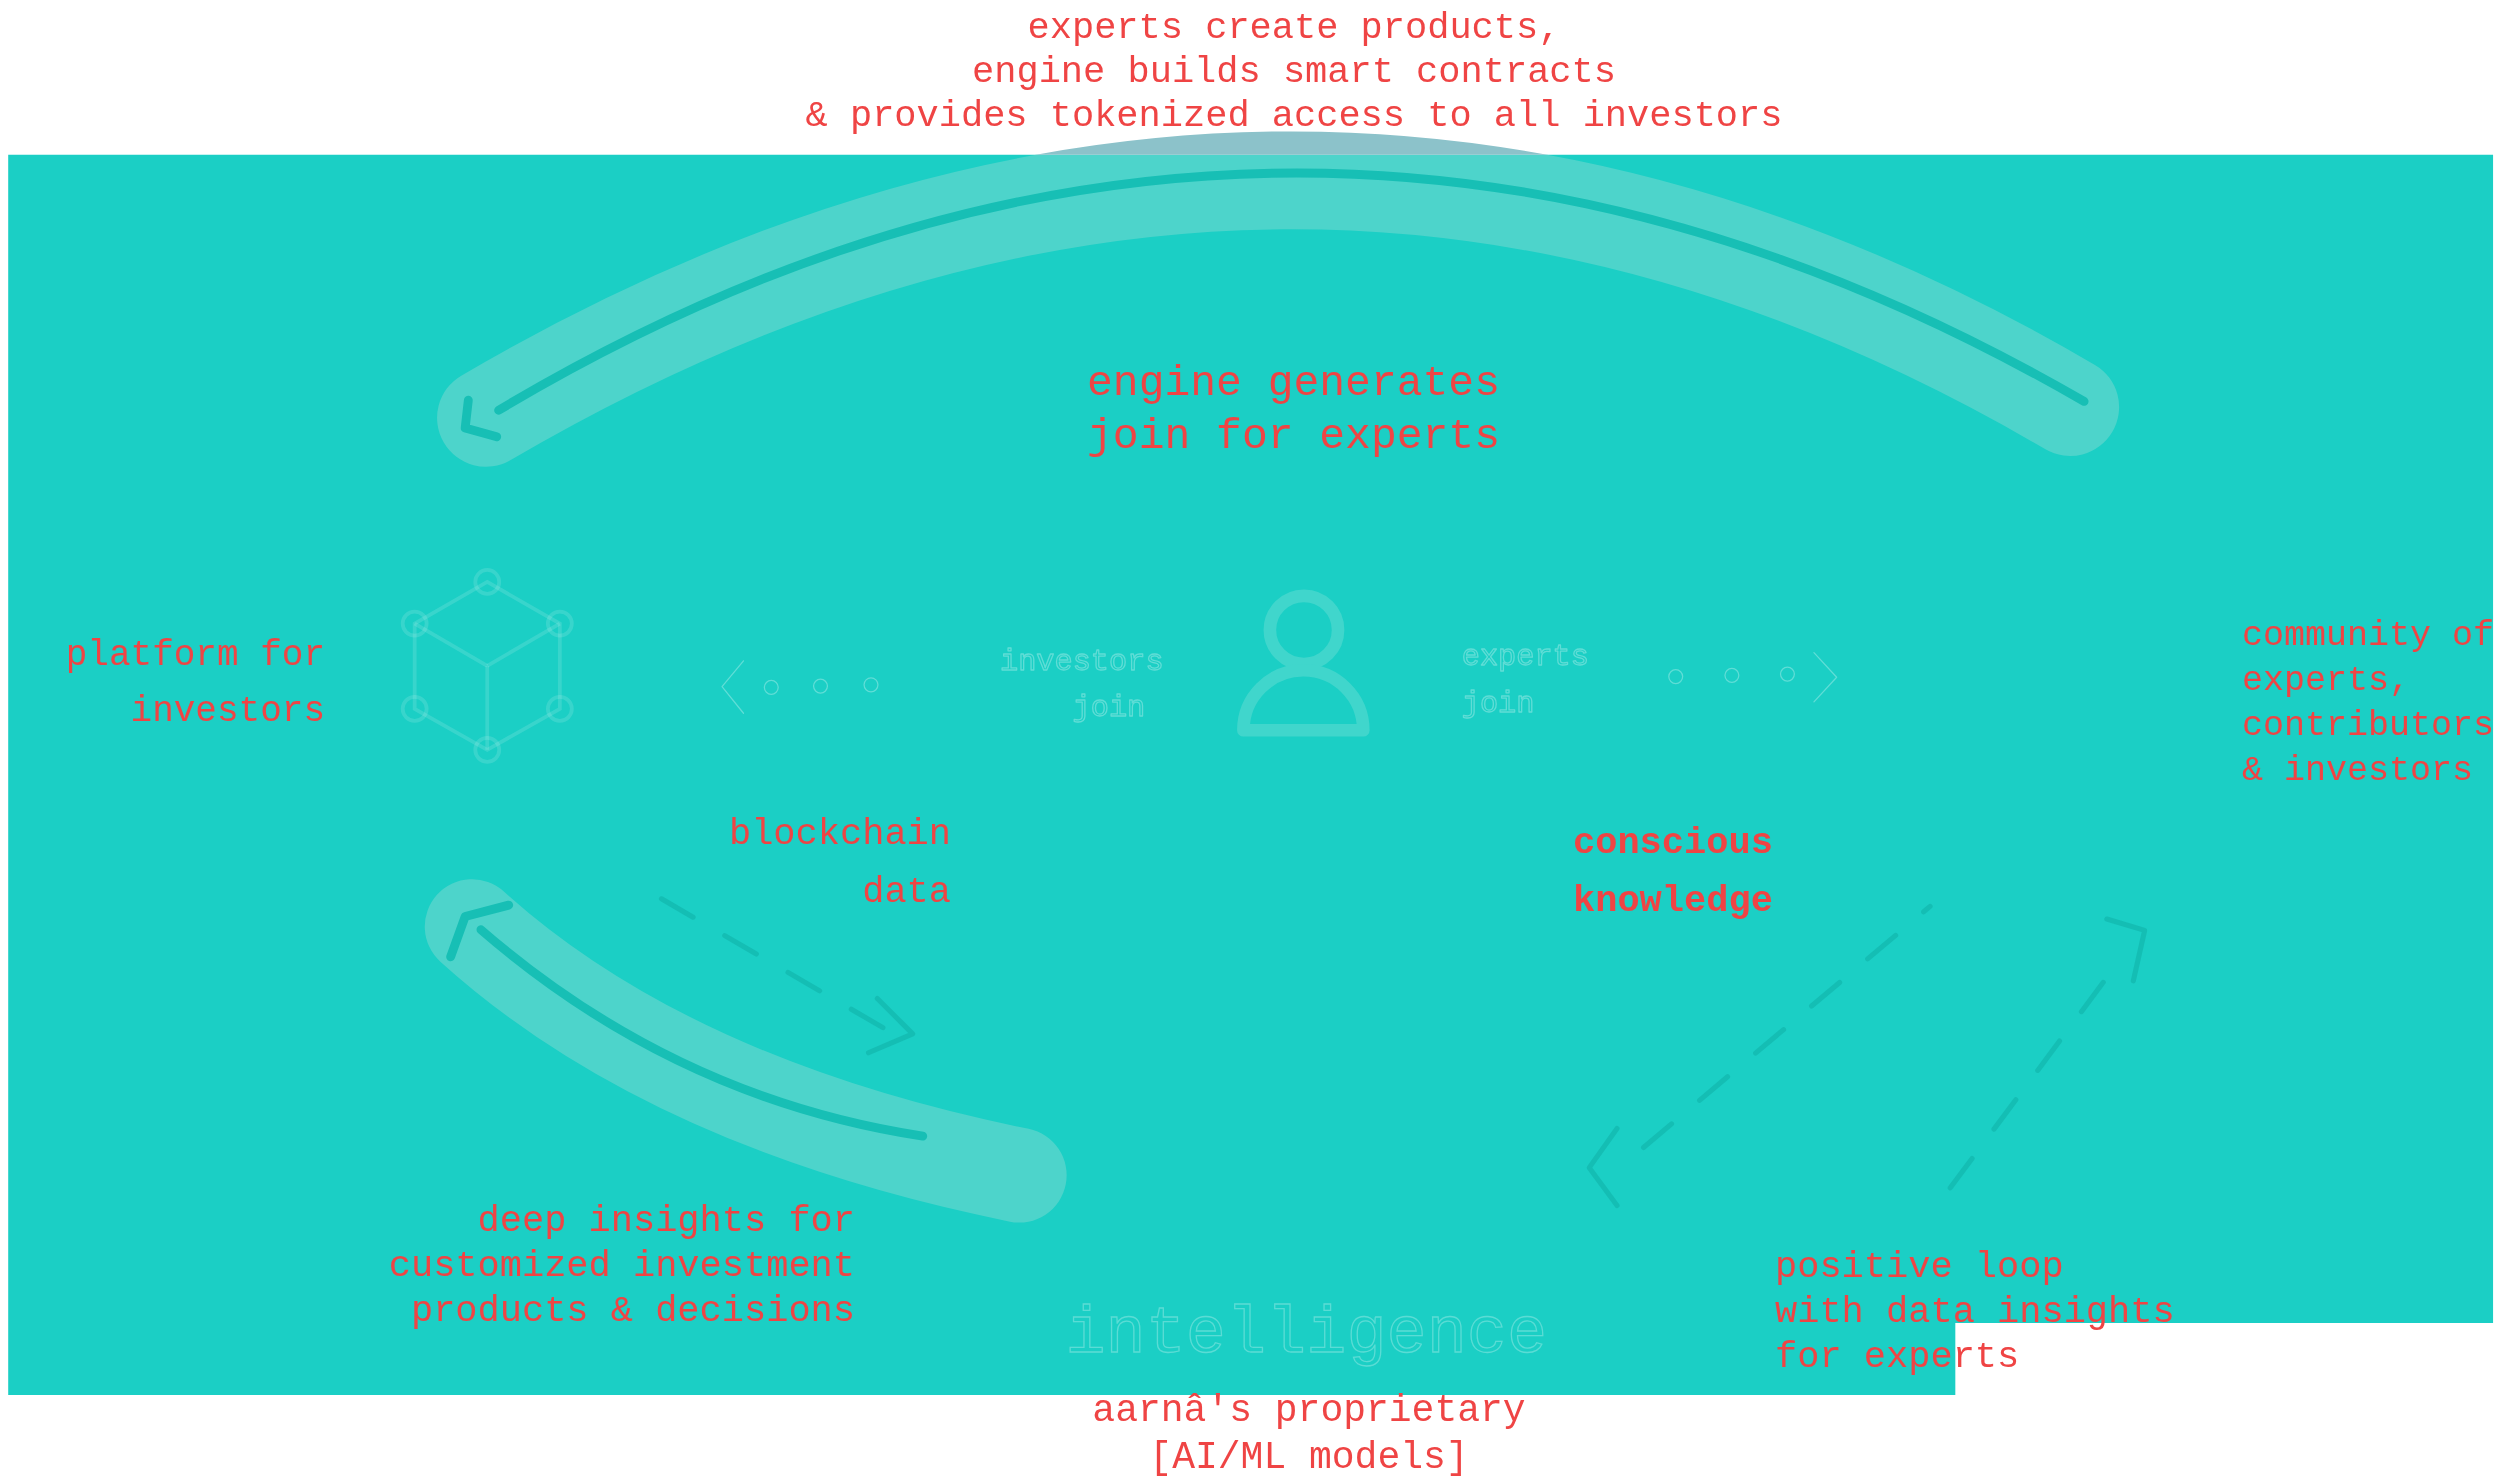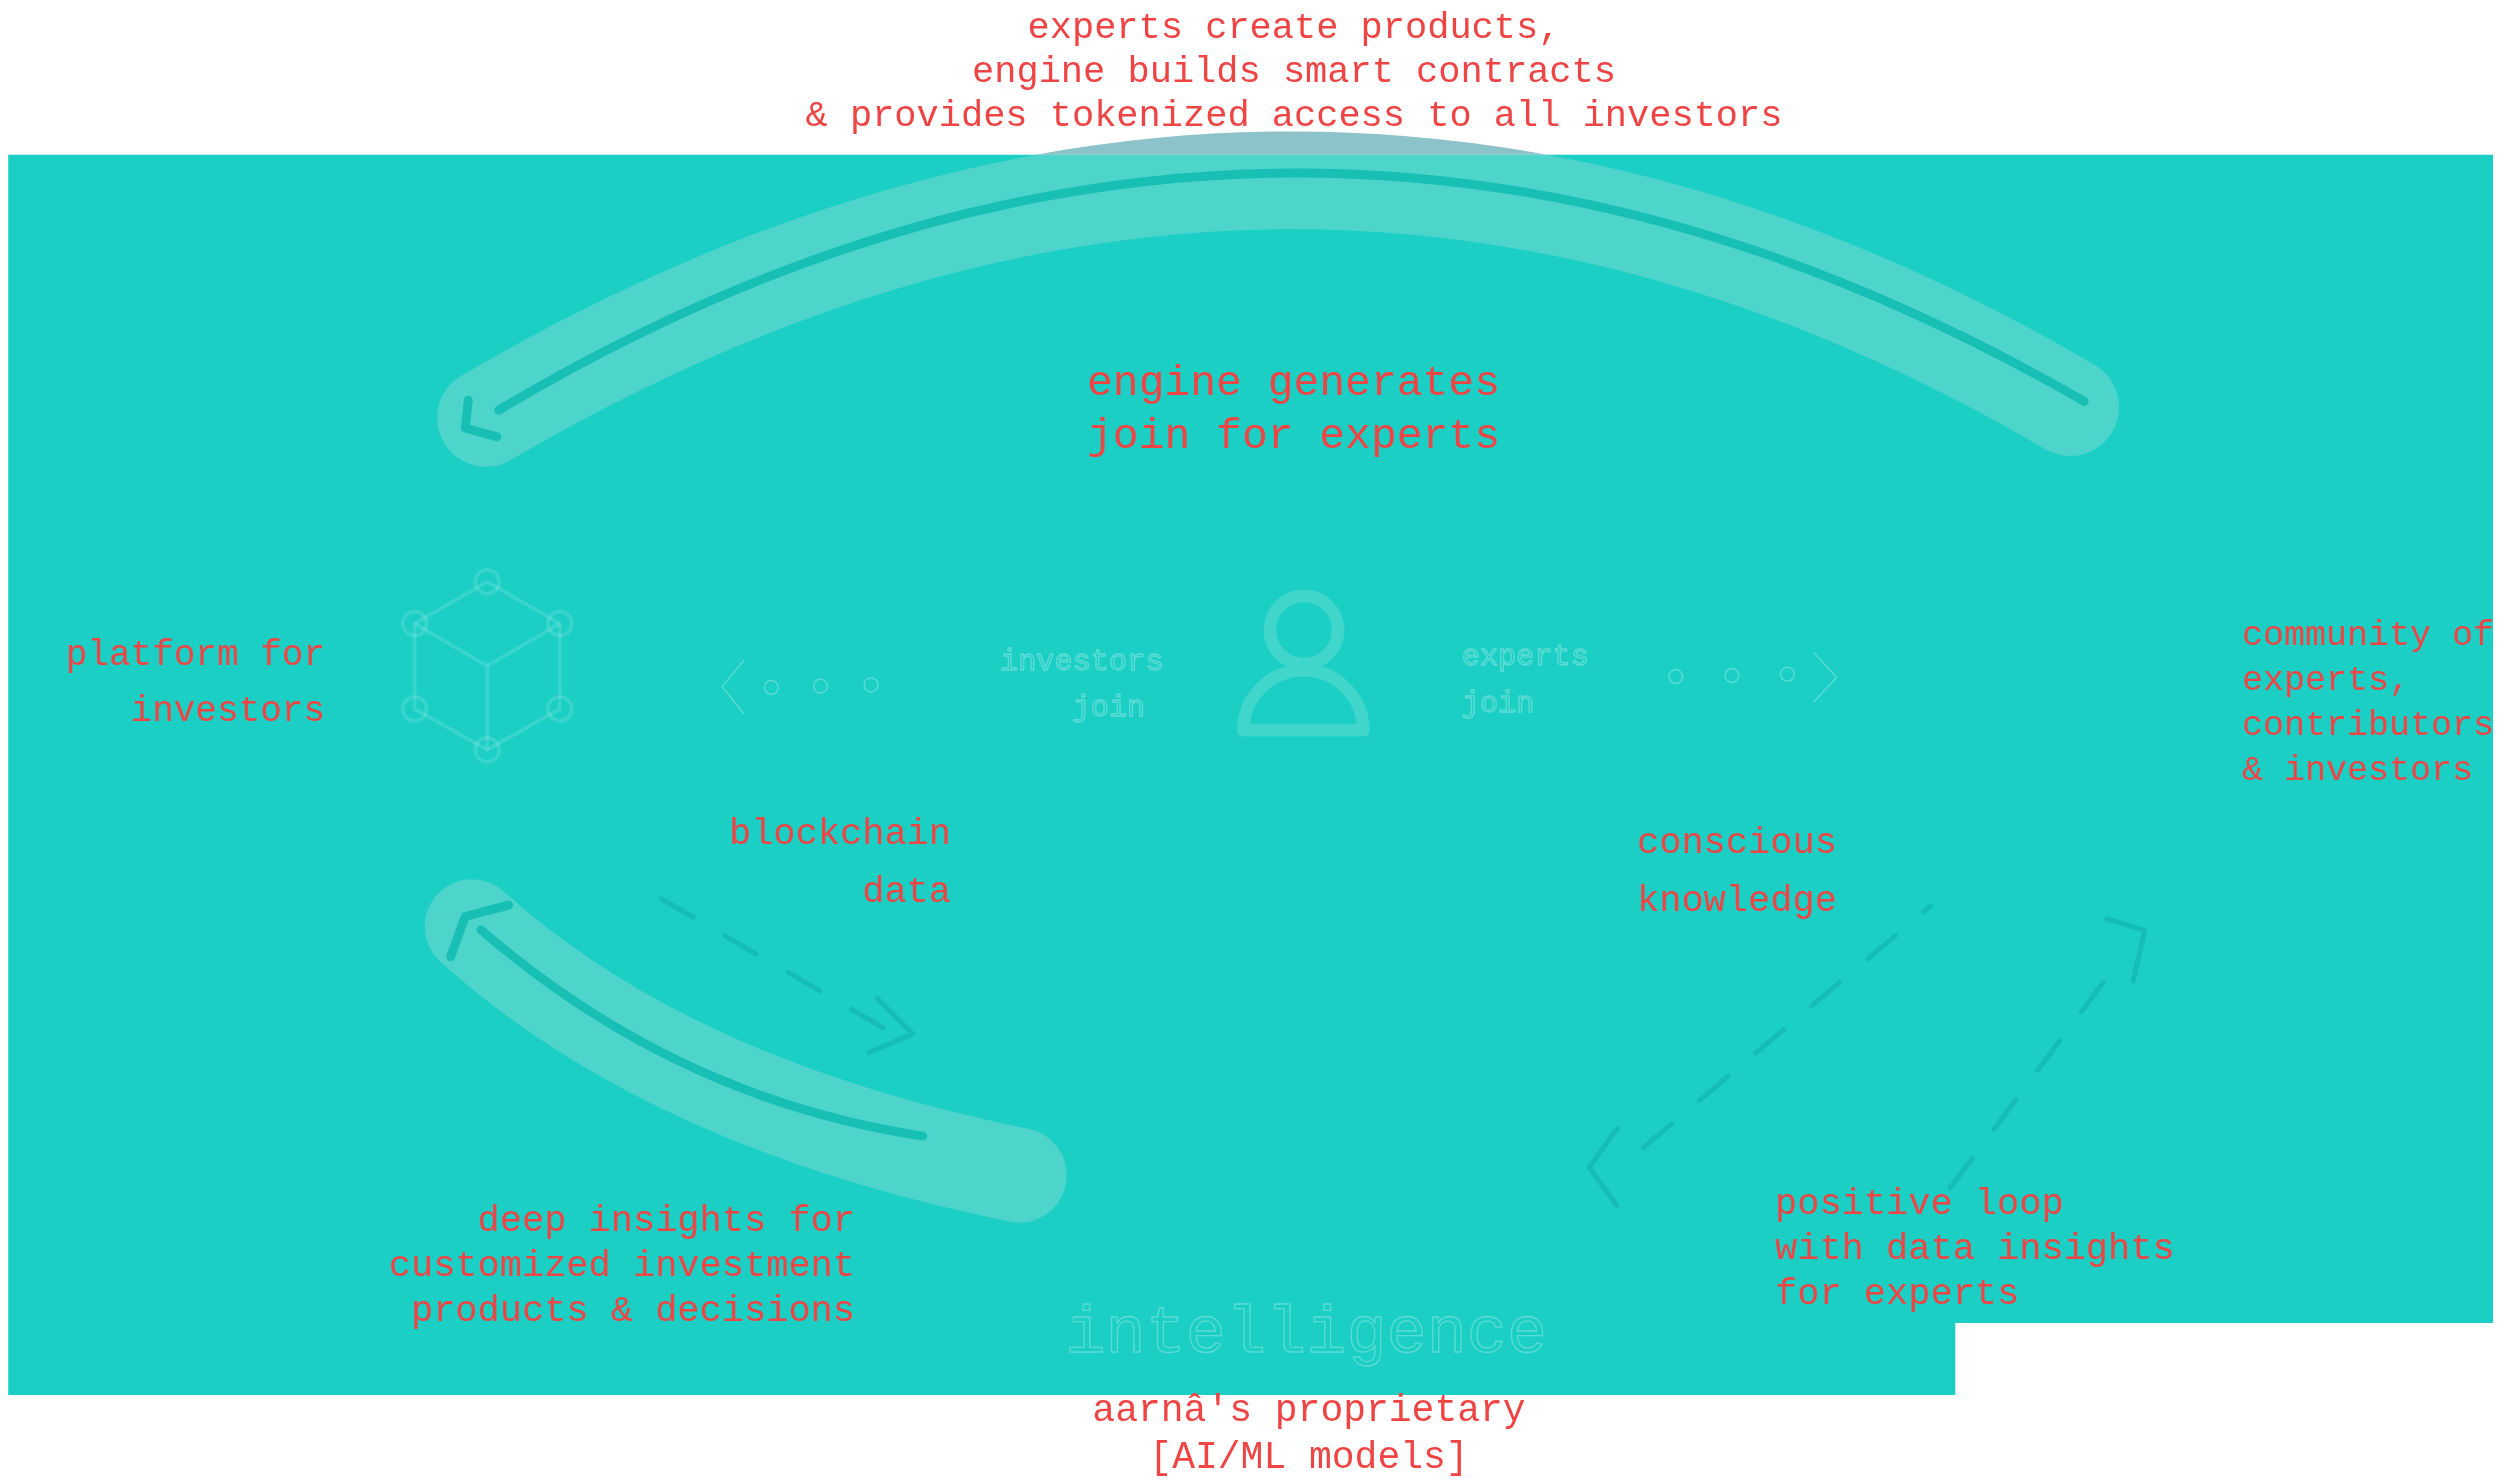--- a/index.html
+++ b/index.html
@@ -16,23 +16,23 @@
   .al-c { text-align:center; }
   .al-r { text-align:right; }
   .al-l { text-align:left; }
 
   .cap-top      { left:726px; top:6.3px;   width:1136px; font-size:37px; line-height:44px; }
   .cap-bottom   { left:804px; top:1387px; width:1010px; font-size:38px; line-height:47px; }
   .lbl-engine   { left:915px; top:357px;  width:757px; font-size:43px; line-height:53px; }
   .lbl-left     { left:35px;   top:628px;  width:290px;  font-size:36px; line-height:56px; }
   .lbl-right    { left:2242px; top:614px;  width:271px;  font-size:35px; line-height:45px; }
   .lbl-block    { left:694px; top:805px; width:257px;  font-size:37px; line-height:58px; }
-  .lbl-consc    { left:1637px; top:814px; width:328px;  font-size:37px; line-height:58px; }
+  .lbl-consc    { left:1573px; top:814px; width:328px;  font-size:37px; line-height:58px;font-weight:bold; }
   .lbl-bleft    { left:350px;  top:1199px; width:505px;  font-size:37px; line-height:45px; }
-  .lbl-bright   { left:1775px; top:1182px; width:505px;  font-size:37px; line-height:45px; }
+  .lbl-bright   { left:1775px; top:1245px; width:505px;  font-size:37px; line-height:45px; }
 
   .wm-text { font-family:"Liberation Mono","DejaVu Sans Mono",monospace; }
 </style>
 </head>
 <body>
 
 <svg id="diagram-svg" width="2512" height="1482" viewBox="0 0 3980 2348">
   <defs>
     <clipPath id="clipTeal">
       <polygon points="13,245 3950,245 3950,2096 3098,2096 3098,2210 13,2210"></polygon>

